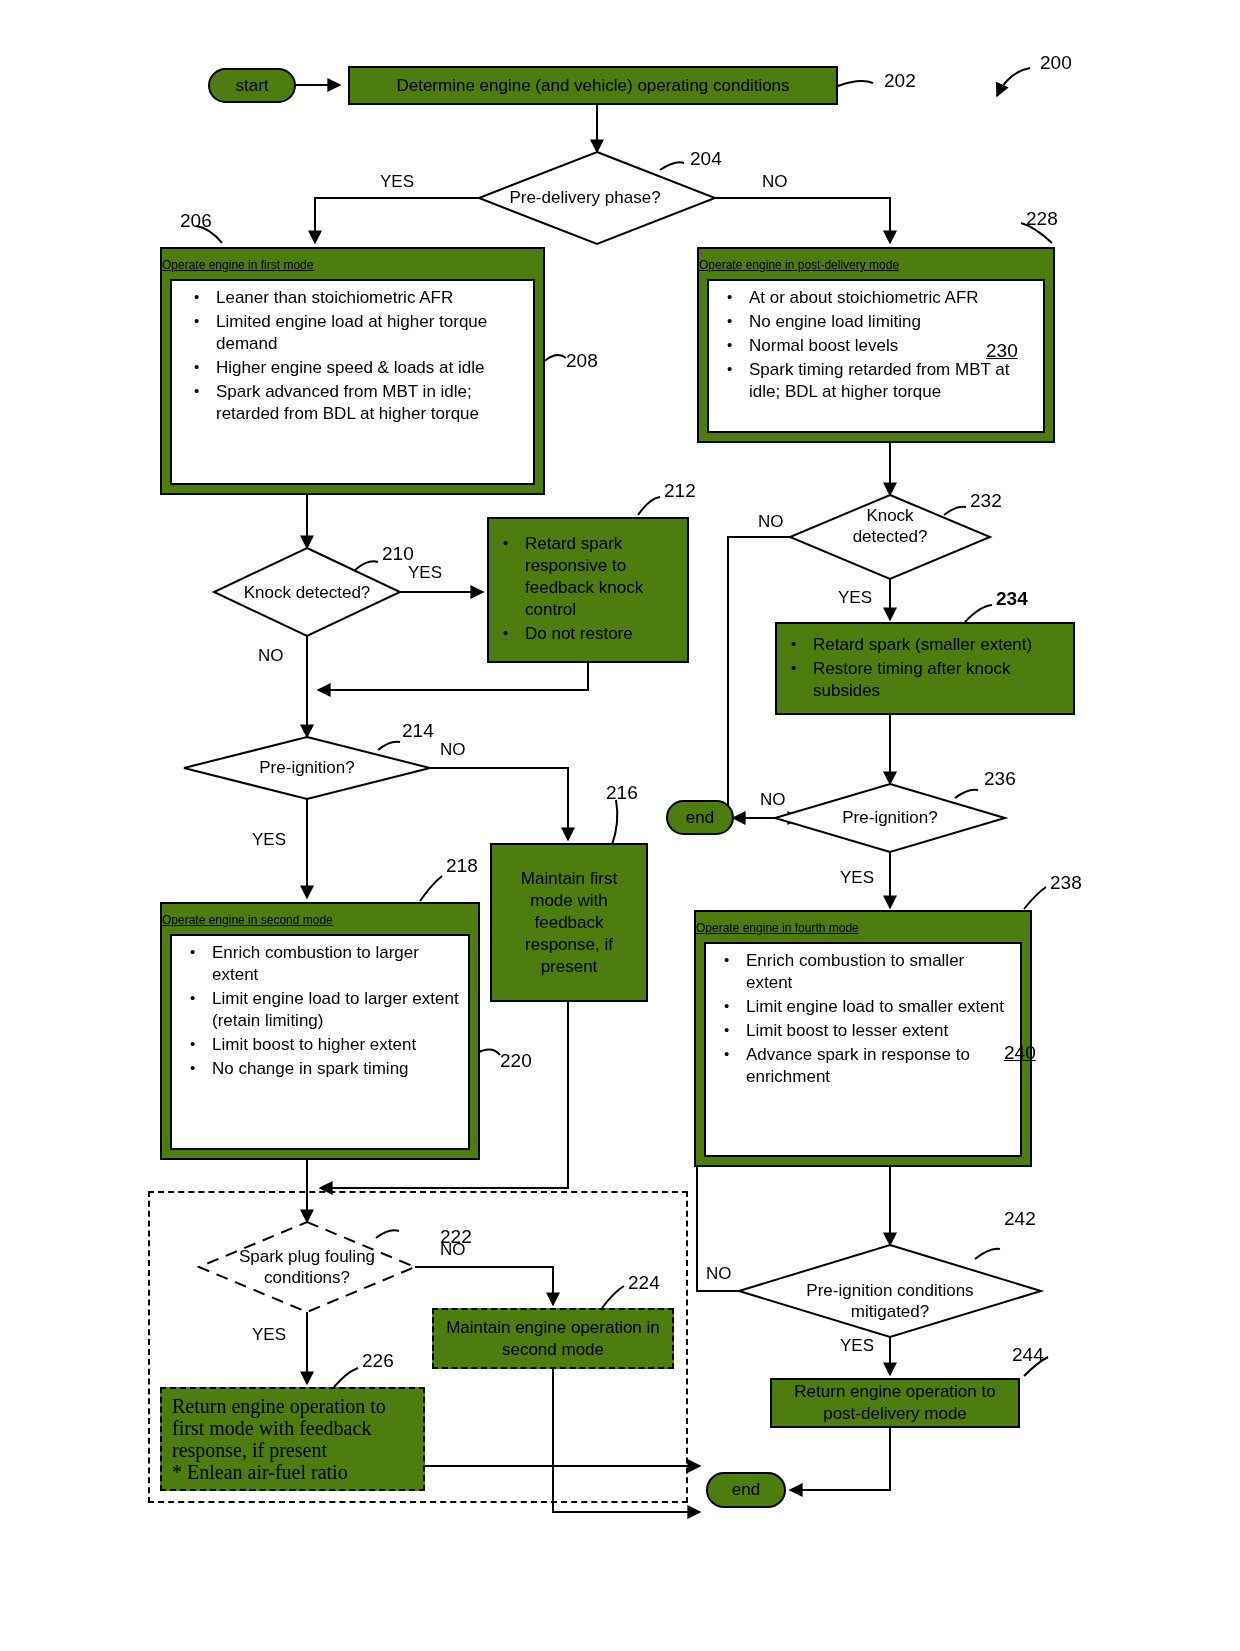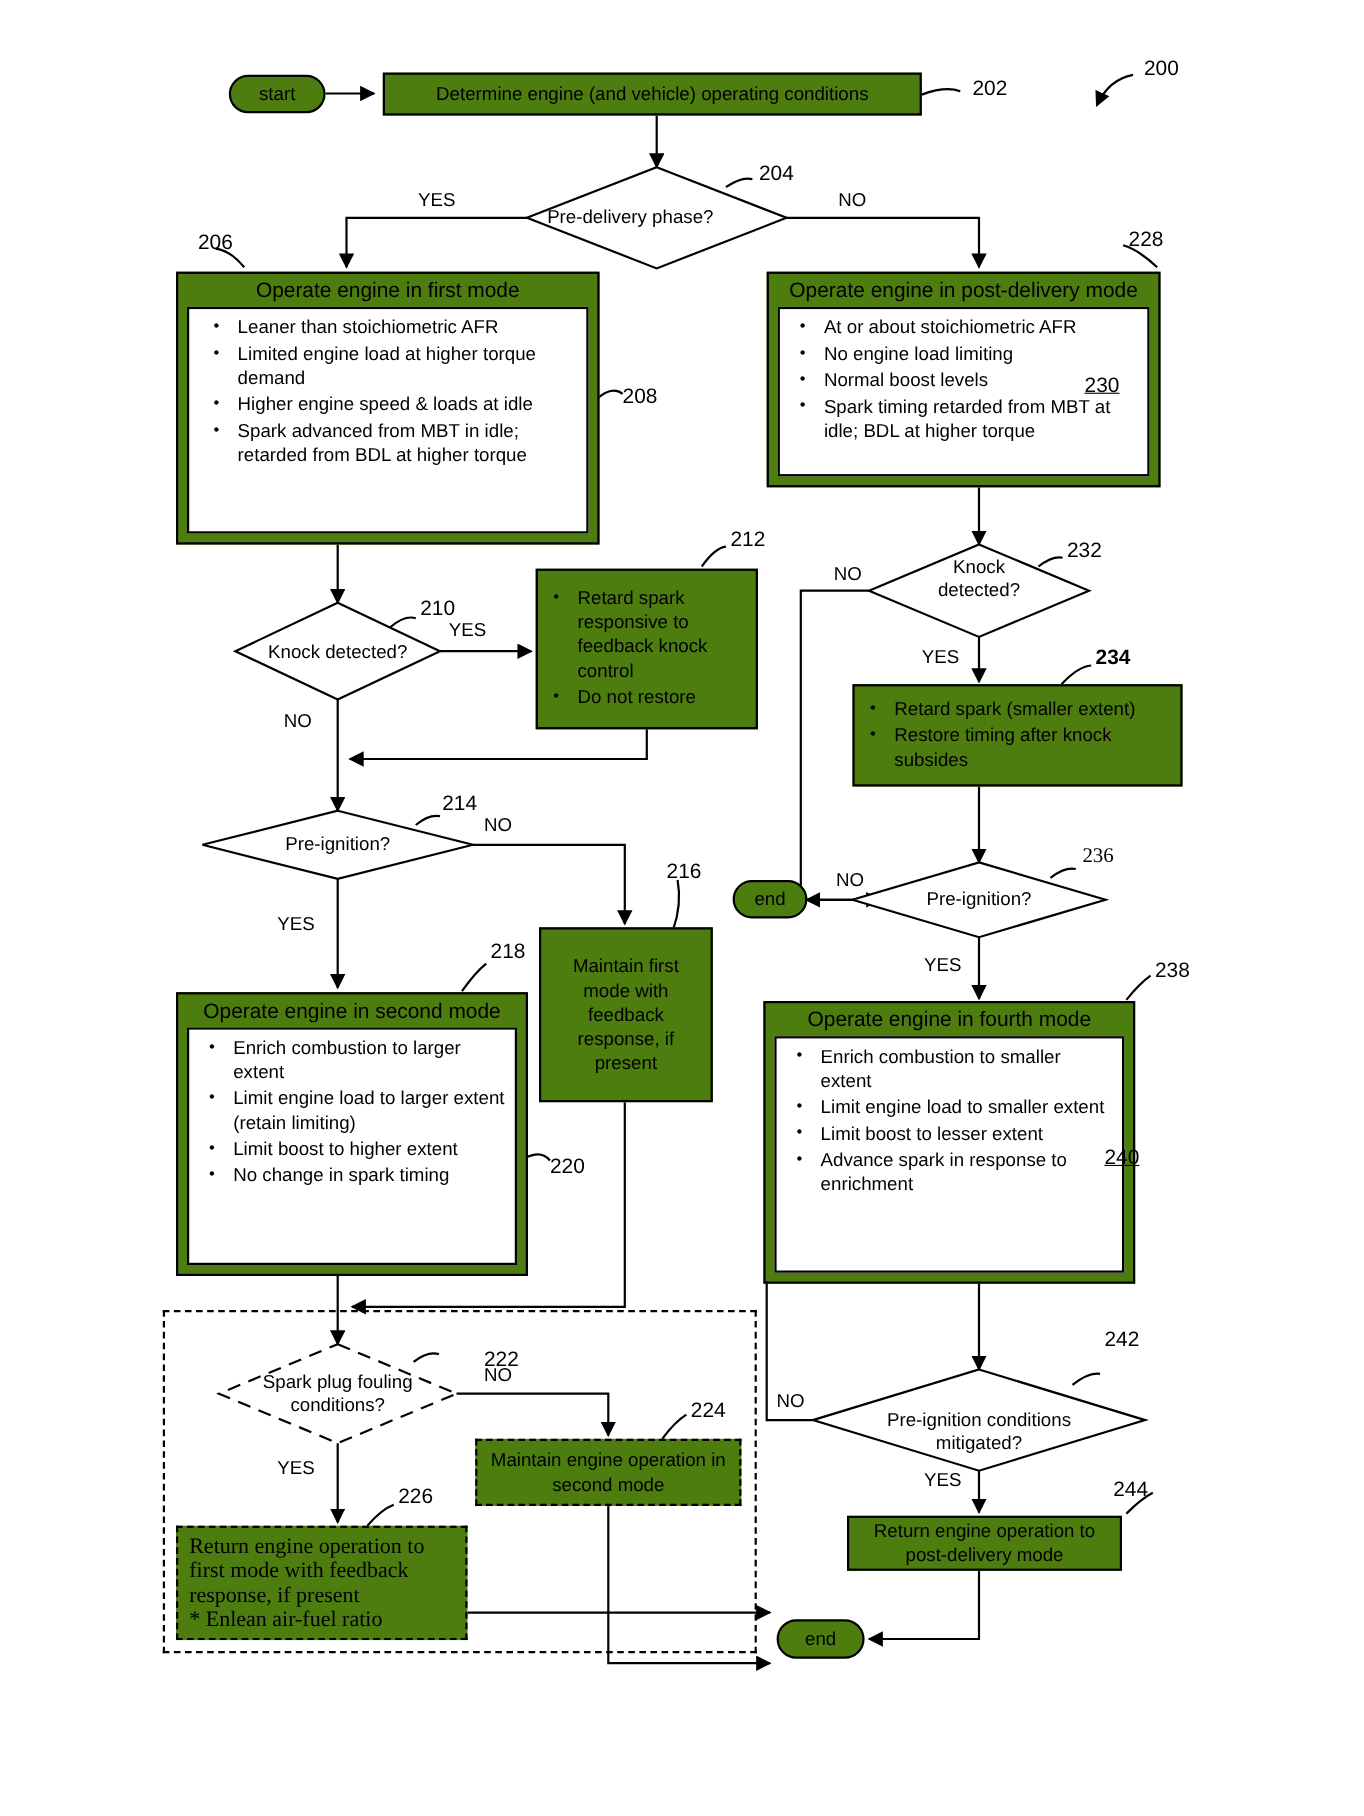--- a/index.html
+++ b/index.html
@@ -34,25 +34,26 @@
     background: #4d7c0f;
     z-index: 3;
   }
   .proc {
     border: 2px solid #000;
   }
   .proc-dashed {
     border: 2px dashed #000;
   }
   .mode-title {
-    font-size: 19px;
+    font-size: 12px;
     line-height: 20px;
     padding: 6px 4px 4px 4px;
     width: 100%;
-    text-align: center;
+    text-align: left;
+    text-decoration: underline;
   }
   .inner-box {
     border: 2px solid #000;
     margin: 0 8px 8px 8px;
     width: calc(100% - 16px);
     box-sizing: border-box;
     padding: 6px 6px 6px 4px;
     background: #fff;
     position: relative;
   }
@@ -258,21 +259,21 @@
 
   <div class="node terminator" style="left:208px; top:68px; width:88px; height:35px;">
     <span>start</span>
   </div>
 
   <div class="node proc" style="left:348px; top:66px; width:490px; height:39px;">
     <div class="plain-text">Determine engine (and vehicle) operating conditions</div>
   </div>
   <div class="ref" style="left:884px; top:70px;">202</div>
 
-  <div class="diamond-label" style="left:473px; top:187px; width:200px;">Pre-delivery phase?</div>
+  <div class="diamond-label" style="left:485px; top:187px; width:200px;">Pre-delivery phase?</div>
   <div class="ref" style="left:690px; top:148px;">204</div>
   <div class="edge-label" style="left:380px; top:172px;">YES</div>
   <div class="edge-label" style="left:762px; top:172px;">NO</div>
 
   <div class="node proc" style="left:160px; top:247px; width:385px; height:248px;">
     <div class="mode-title">Operate engine in first mode</div>
     <div class="inner-box" style="flex:1;">
       <ul class="bullets">
         <li>Leaner than stoichiometric AFR</li>
         <li>Limited engine load at higher torque demand</li>
@@ -331,21 +332,21 @@
   <div class="ref" style="left:402px; top:720px;">214</div>
   <div class="edge-label" style="left:440px; top:740px;">NO</div>
   <div class="edge-label" style="left:252px; top:830px;">YES</div>
 
   <div class="node proc" style="left:490px; top:843px; width:158px; height:159px;">
     <div class="plain-text">Maintain first mode with feedback response, if present</div>
   </div>
   <div class="ref" style="left:606px; top:782px;">216</div>
 
   <div class="diamond-label" style="left:810px; top:807px; width:160px;">Pre-ignition?</div>
-  <div class="ref" style="left:984px; top:768px;font-family:Liberation Serif, serif;">236</div>
+  <div class="ref" style="left:984px; top:768px;">236</div>
   <div class="edge-label" style="left:760px; top:790px;">NO</div>
   <div class="edge-label" style="left:840px; top:868px;">YES</div>
 
   <div class="node terminator" style="left:666px; top:800px; width:68px; height:35px;">
     <span>end</span>
   </div>
 
   <div class="node proc" style="left:160px; top:902px; width:320px; height:258px;">
     <div class="mode-title">Operate engine in second mode</div>
     <div class="inner-box" style="flex:1;">

